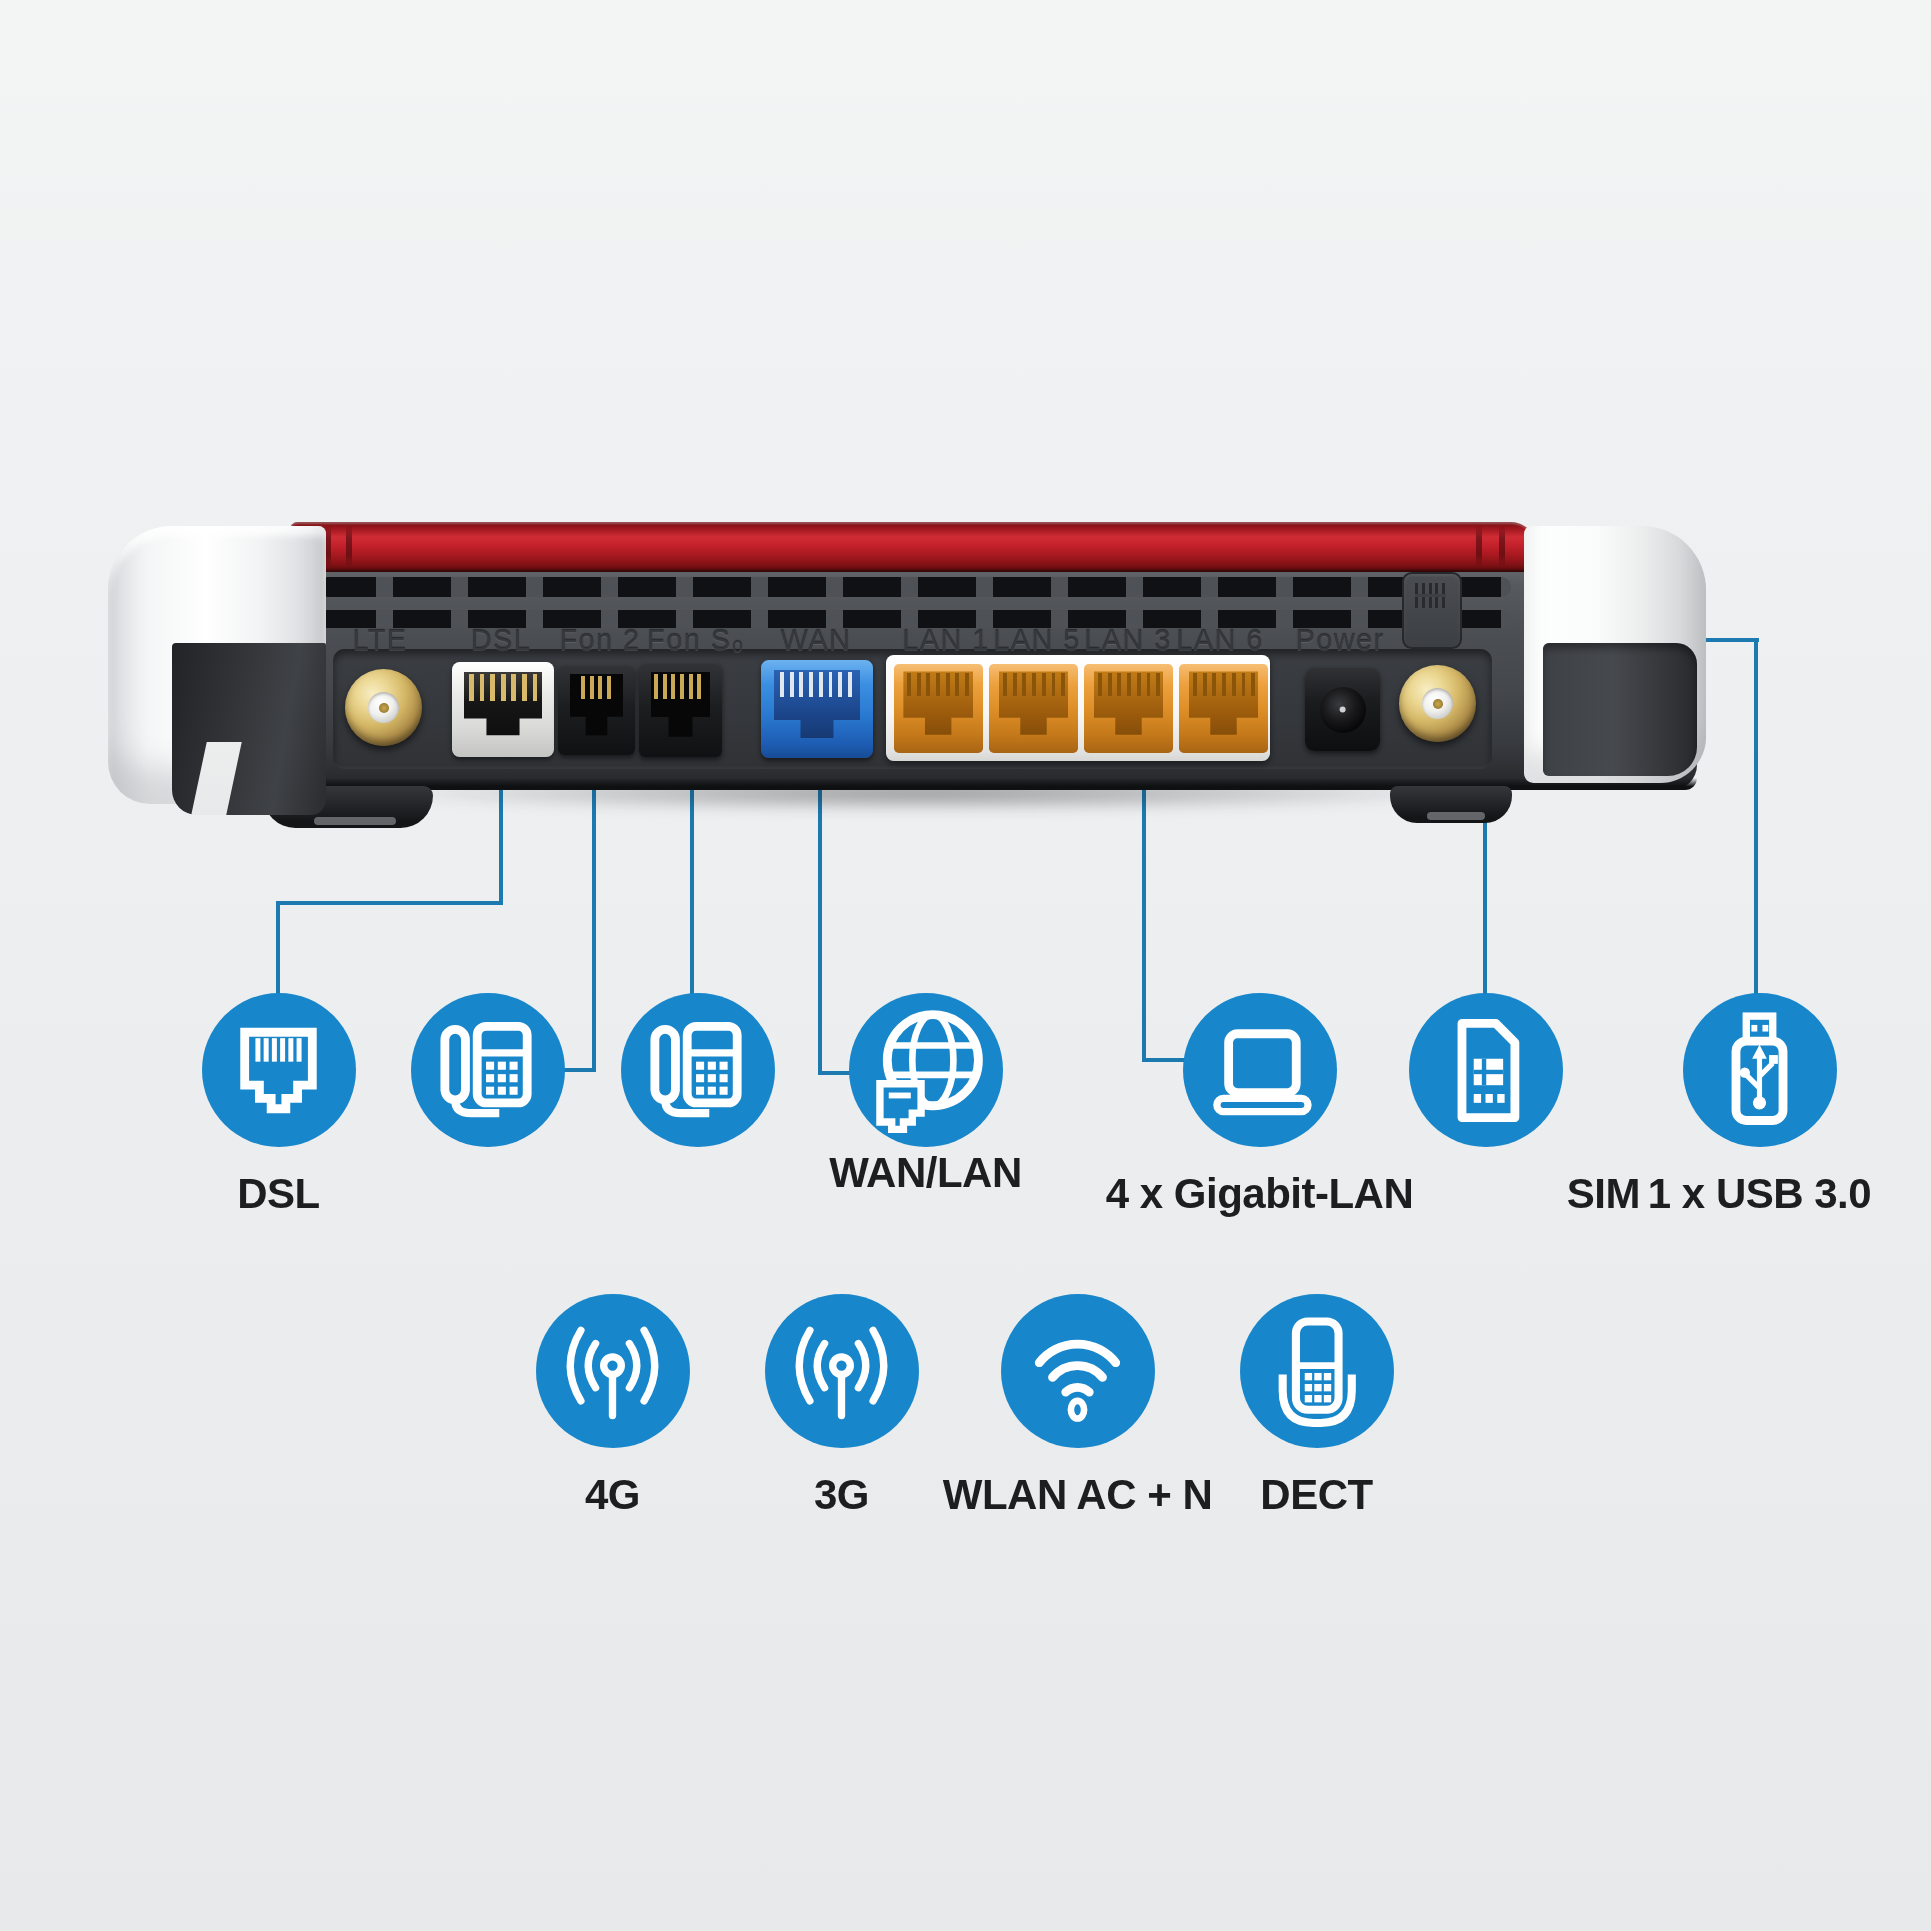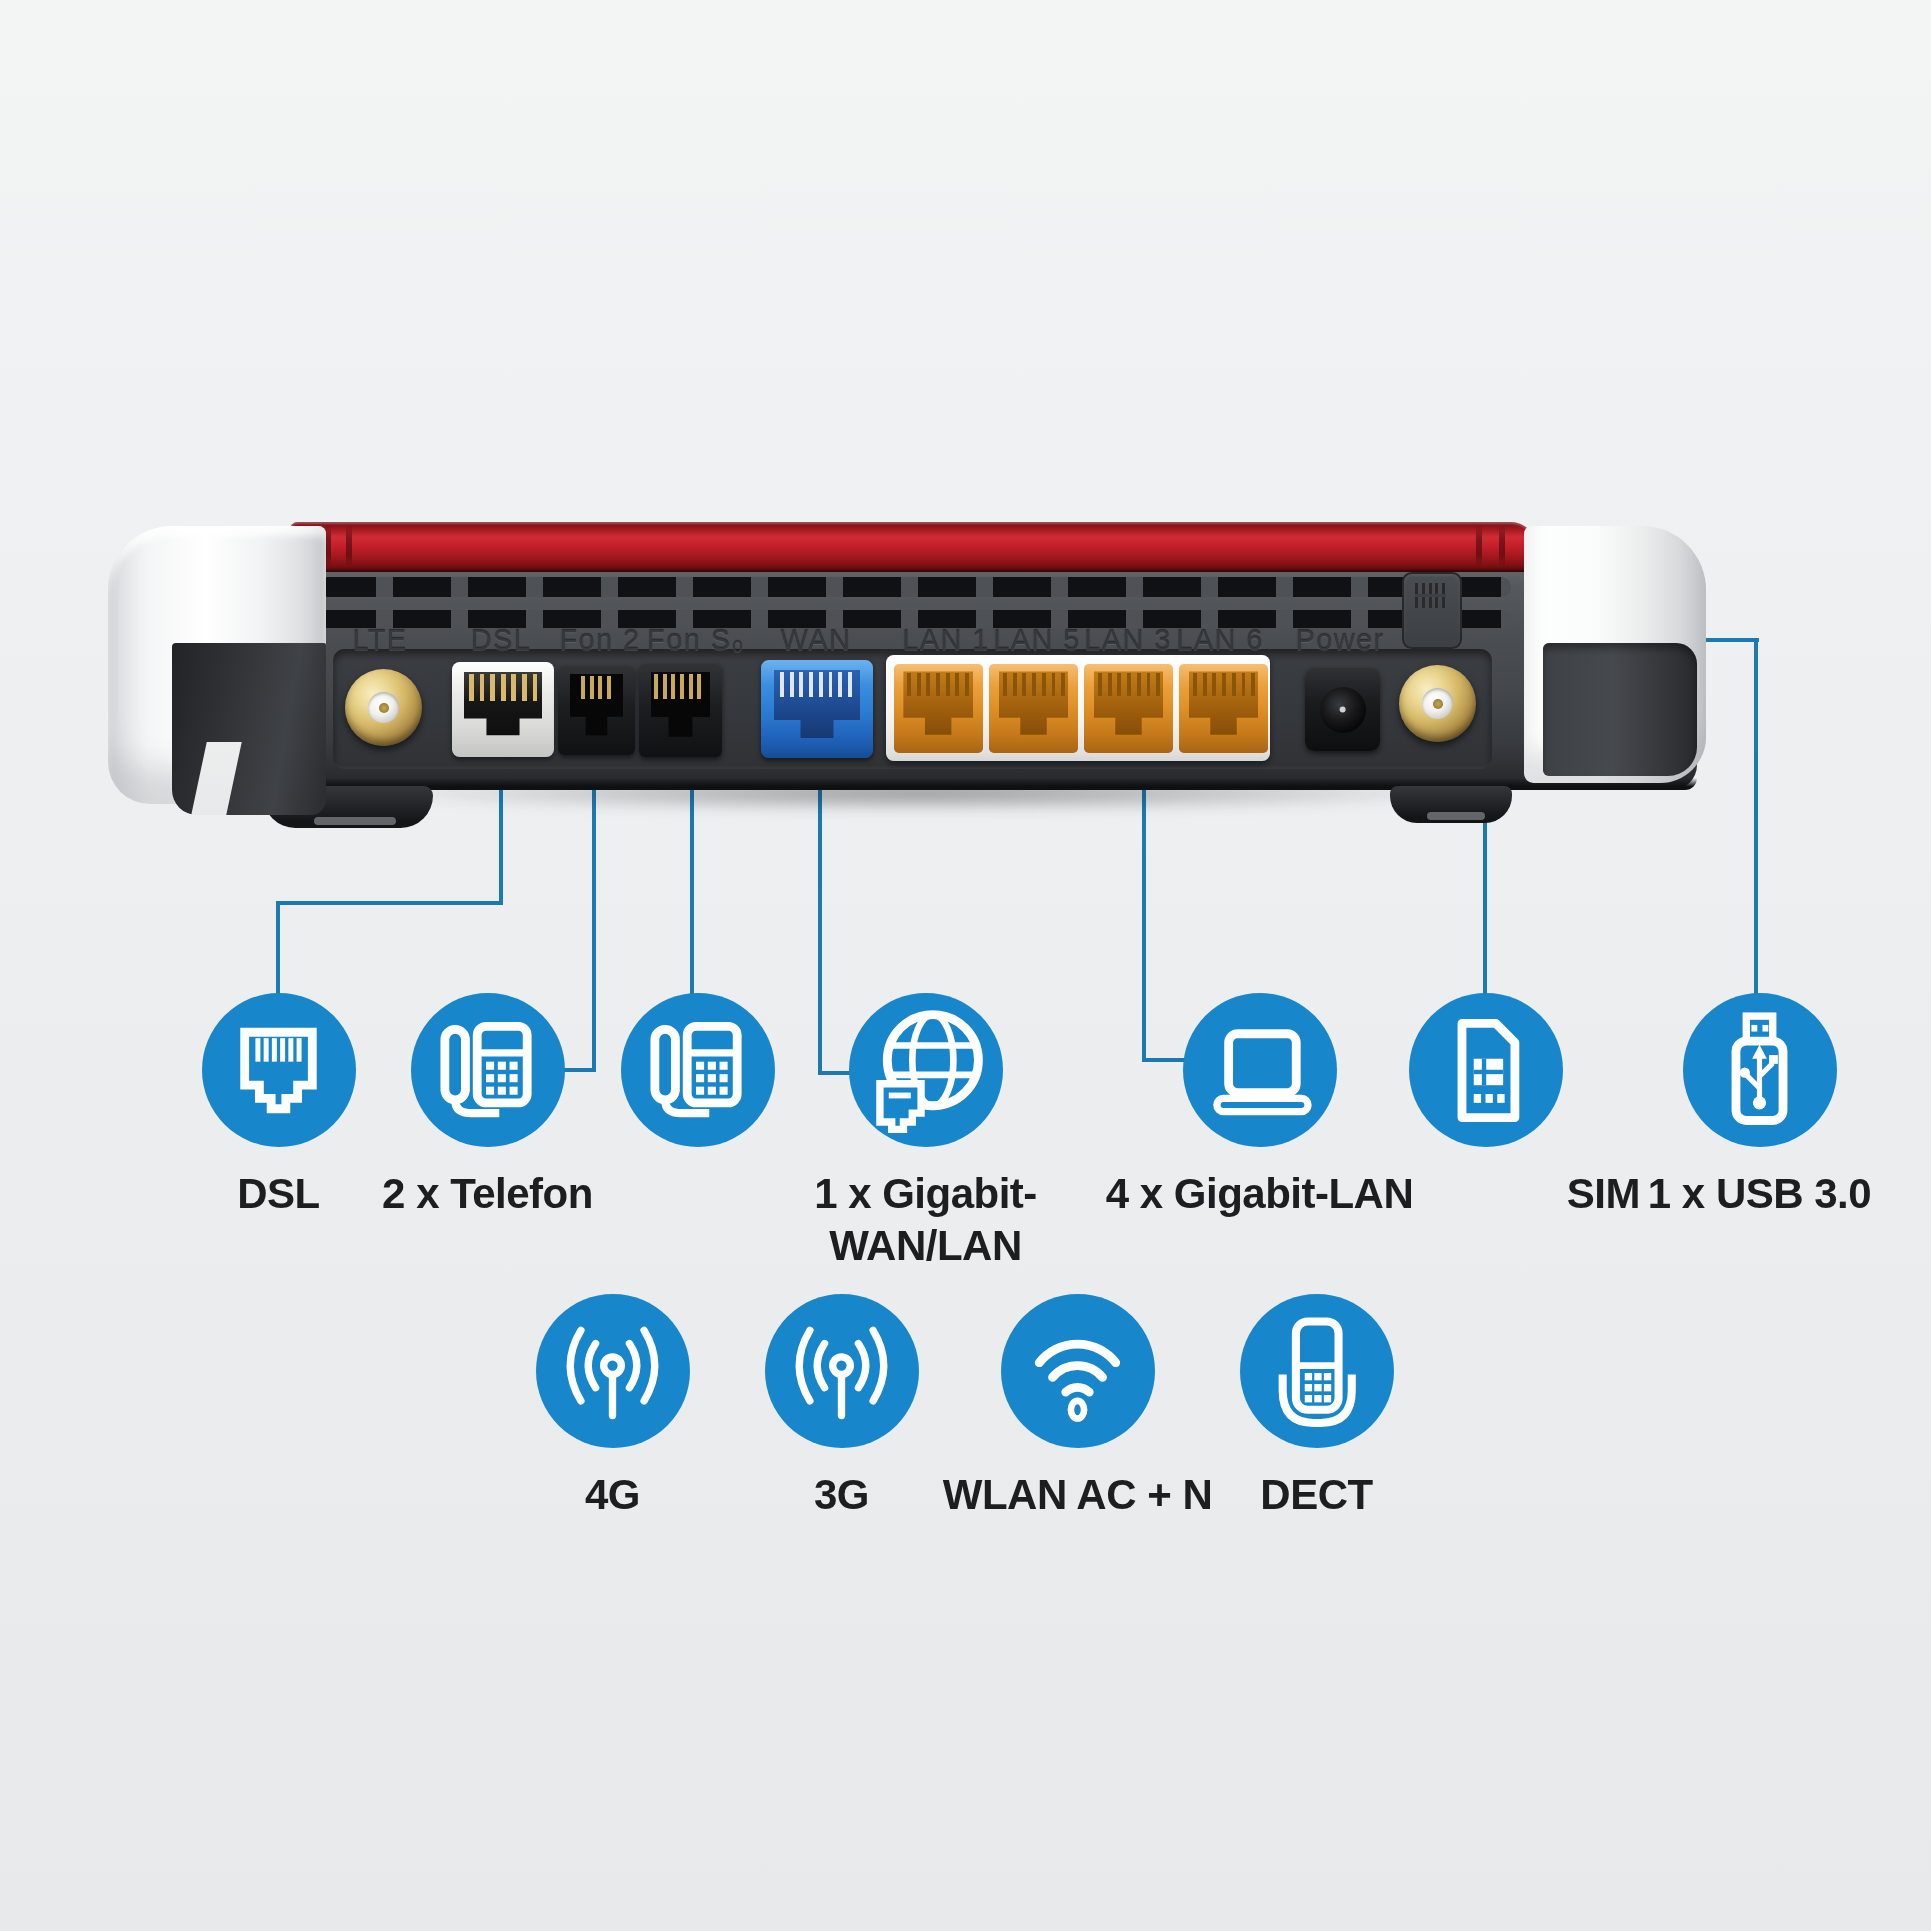--- a/index.html
+++ b/index.html
@@ -271,21 +271,20 @@
             <rect x="65" y="44" width="5.5" height="5.5"></rect>
             <rect x="49" y="52.5" width="5.5" height="5.5"></rect>
             <rect x="57" y="52.5" width="5.5" height="5.5"></rect>
             <rect x="65" y="52.5" width="5.5" height="5.5"></rect>
             <rect x="49" y="61" width="5.5" height="5.5"></rect>
             <rect x="57" y="61" width="5.5" height="5.5"></rect>
             <rect x="65" y="61" width="5.5" height="5.5"></rect>
           </g>
         </svg>
     </div>
-    <div class="flabel">2 x Telefon</div>
   </div>
 
   <div class="feature row1 f2">
     <div class="fcircle">
       <svg viewBox="0 0 100 100">
           <rect x="21" y="22" width="14" height="48" rx="7" fill="none" stroke="#fff" stroke-width="6"></rect>
           <path d="M28 70 q0 9 11 9 H58" fill="none" stroke="#fff" stroke-width="5.5"></path>
           <rect x="43" y="20" width="34" height="52" rx="6" fill="none" stroke="#fff" stroke-width="6"></rect>
           <line x1="43" y1="38" x2="77" y2="38" stroke="#fff" stroke-width="5"></line>
           <g fill="#fff">
@@ -307,21 +306,20 @@
     <div class="fcircle">
       <svg viewBox="0 0 100 100">
           <circle cx="55" cy="43" r="31" fill="none" stroke="#fff" stroke-width="6"></circle>
           <ellipse cx="55" cy="43" rx="14" ry="31" fill="none" stroke="#fff" stroke-width="4.5"></ellipse>
           <line x1="26" y1="33" x2="84" y2="33" stroke="#fff" stroke-width="4.5"></line>
           <line x1="24" y1="53" x2="86" y2="53" stroke="#fff" stroke-width="4.5"></line>
           <path d="M19 59 H47 V79 H41 V85 H35 V90 H27 V85 H19 Z" fill="#1786cb" stroke="#fff" stroke-width="5"></path>
           <line x1="25" y1="67" x2="40" y2="67" stroke="#fff" stroke-width="4"></line>
         </svg>
     </div>
-    <div class="flabel">1 x Gigabit-</div>
     <div class="flabel" style="margin-top:0">WAN/LAN</div>
   </div>
 
   <div class="feature row1 f4">
     <div class="fcircle">
       <svg viewBox="0 0 100 100">
           <rect x="29" y="25" width="46" height="40" rx="6" fill="none" stroke="#fff" stroke-width="6"></rect>
           <rect x="21" y="69" width="62" height="9" rx="4.5" fill="none" stroke="#fff" stroke-width="5"></rect>
         </svg>
     </div>

